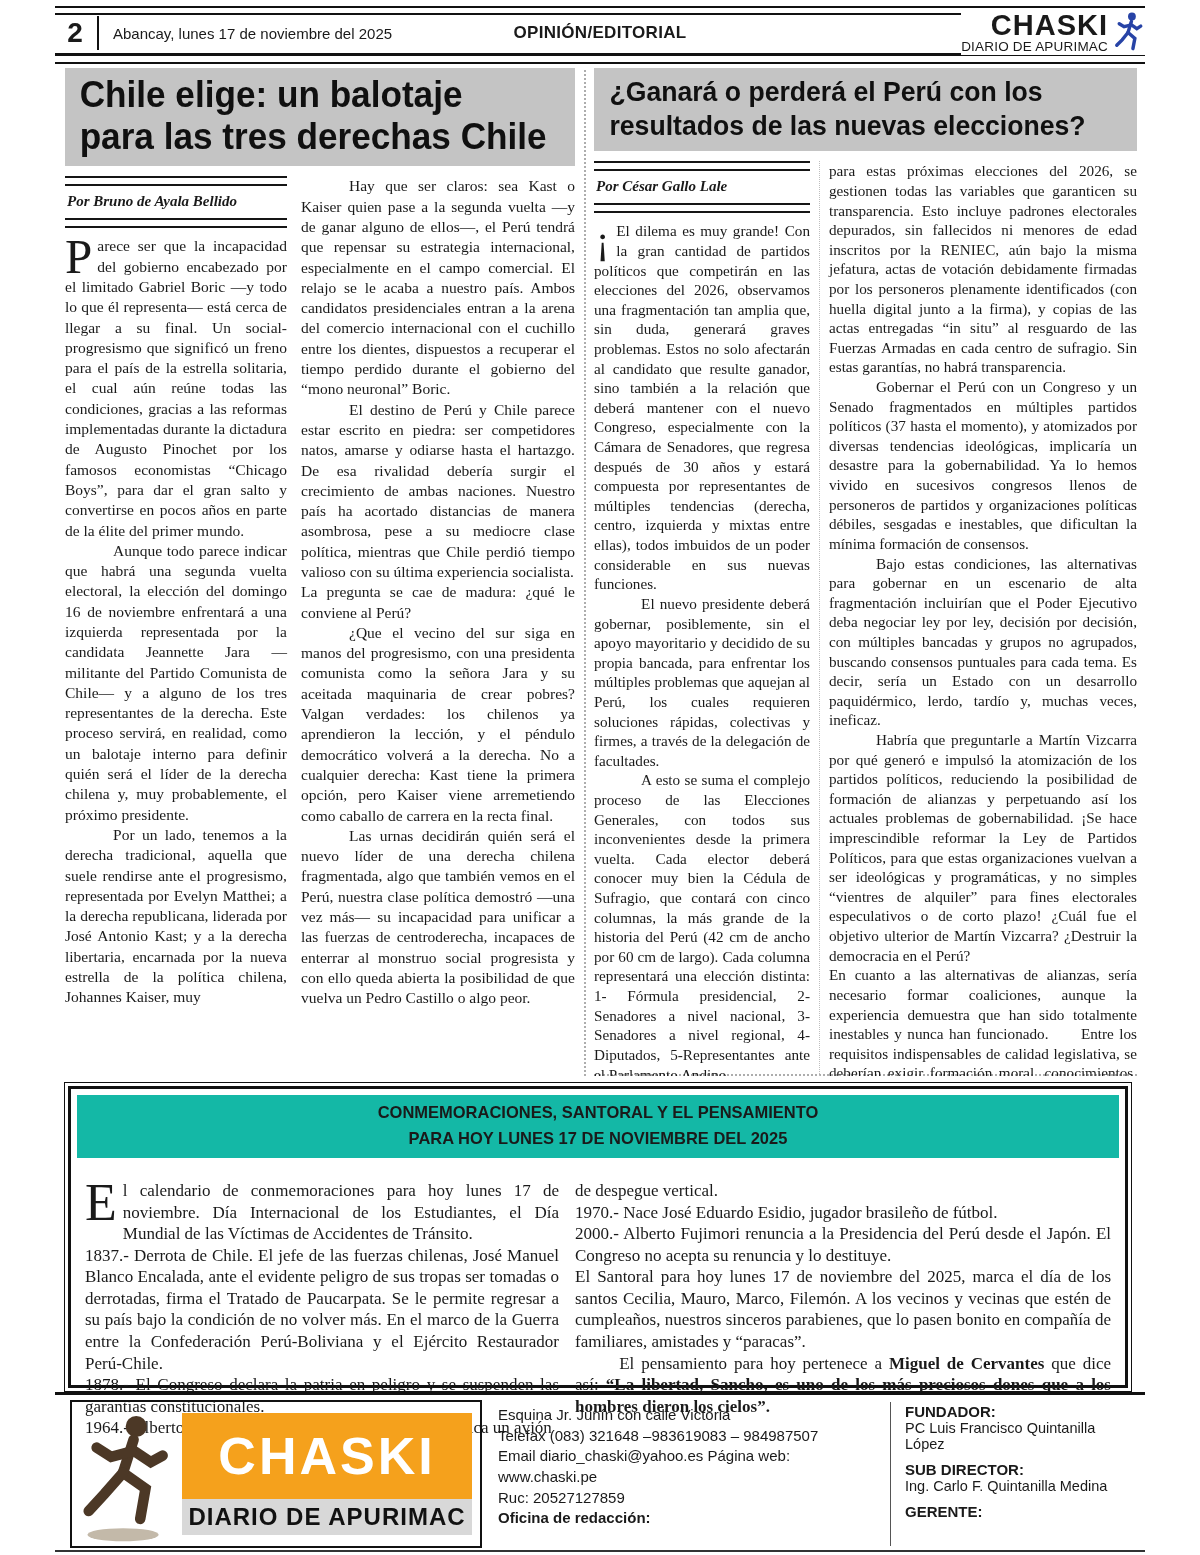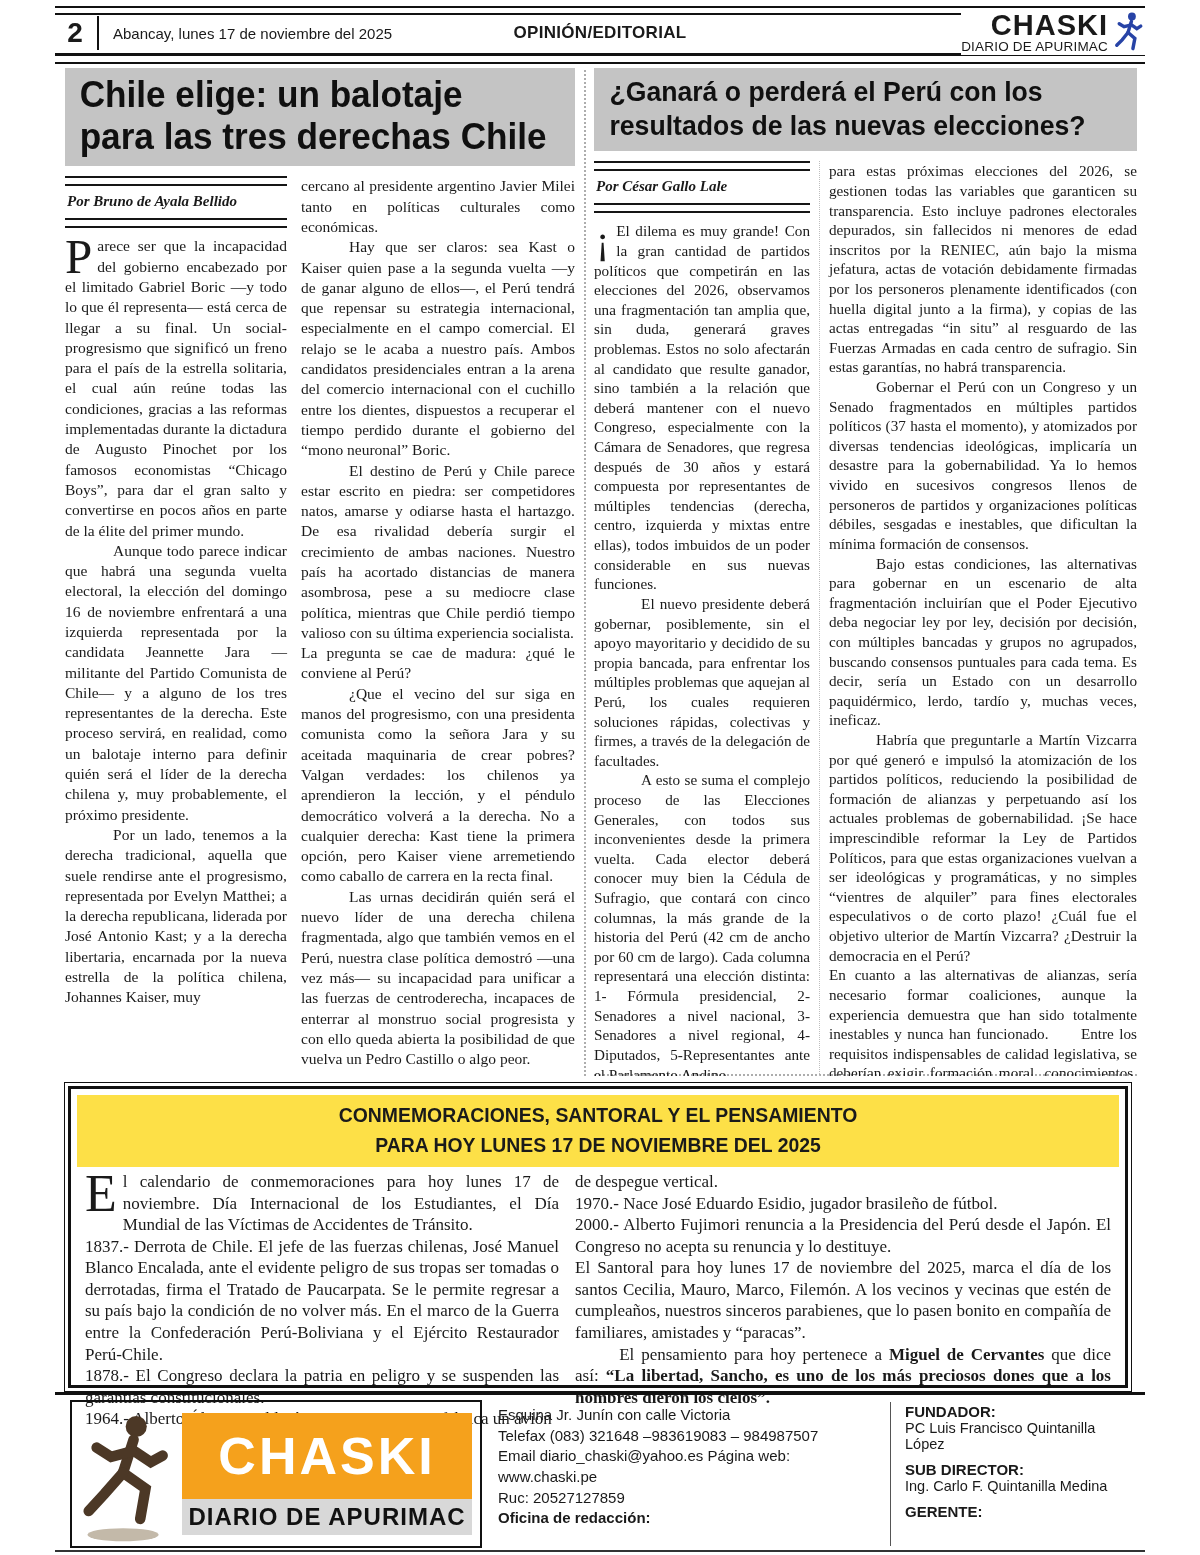--- a/index.html
+++ b/index.html
@@ -45,22 +45,22 @@
   .colC .body-p,.colD .body-p{font-size:15.2px;line-height:1.29;}
   .indent{text-indent:3.1em;}
   .dropcap{float:left;font-weight:normal;}
   .dc-p{font-size:49px;line-height:38px;padding:2px 5px 0 0;}
   .dc-ex{font-size:40px;line-height:33px;padding:3px 7px 0 2px;}
   .dc-e{font-size:52px;line-height:42px;padding:2px 6px 0 0;}
 
   
   .conmem{position:absolute;left:68px;top:1086px;width:1060px;height:302px;border:3px solid #111;
           outline:1px solid #111;outline-offset:3px;box-sizing:border-box;background:#fff;}
-  .conmem-title{background:#fde047;margin:6px 6px 2px;padding:5px 0 7px;text-align:center;
-                font-family:"Liberation Sans",sans-serif;font-weight:bold;font-size:20px;line-height:1.5;}
+  .conmem-title{background:#14b8a6;margin:6px 6px 20px;padding:5px 0 7px;text-align:center;
+                font-family:"Liberation Sans",sans-serif;font-weight:bold;font-size:17px;line-height:1.5;}
   .conmem-title div{transform:scaleX(.97);transform-origin:center;}
   .conmem-body{display:flex;padding:2px 14px 0;gap:16px;}
   .c1{width:474px;}
   .c2{flex:1;}
   .cp{font-size:17px;line-height:1.27;text-align:justify;margin:0;}
   .thought{text-indent:2.6em;}
   .b{font-weight:bold;}
 
   
   .footer-rule{position:absolute;left:55px;right:55px;top:1392px;height:3px;background:#111;}
@@ -124,21 +124,20 @@
       <div class="cols">
         <div class="colA">
           <div class="double-rule"></div>
           <div class="byline">Por Bruno de Ayala Bellido</div>
           <div class="double-rule"></div>
           <p class="body-p" style="margin-top:8px;"><span class="dropcap dc-p">P</span><span>arece ser que la incapacidad del gobierno encabezado por el limitado Gabriel Boric —y todo lo que él representa— está cerca de llegar a su final. Un social-progresismo que significó un freno para el país de la estrella solitaria, el cual aún reúne todas las condiciones, gracias a las reformas implementadas durante la dictadura de Augusto Pinochet por los famosos economistas “Chicago Boys”, para dar el gran salto y convertirse en pocos años en parte de la élite del primer mundo.</span></p>
           <p class="body-p indent">Aunque todo parece indicar que habrá una segunda vuelta electoral, la elección del domingo 16 de noviembre enfrentará a una izquierda representada por la candidata Jeannette Jara —militante del Partido Comunista de Chile— y a alguno de los tres representantes de la derecha. Este proceso servirá, en realidad, como un balotaje interno para definir quién será el líder de la derecha chilena y, muy probablemente, el próximo presidente.</p>
           <p class="body-p indent">Por un lado, tenemos a la derecha tradicional, aquella que suele rendirse ante el progresismo, representada por Evelyn Matthei; a la derecha republicana, liderada por José Antonio Kast; y a la derecha libertaria, encarnada por la nueva estrella de la política chilena, Johannes Kaiser, muy</p>
         </div>
         <div class="colB">
-          <p class="body-p">cercano al presidente argentino Javier Milei tanto en políticas culturales como económicas.</p>
           <p class="body-p indent">Hay que ser claros: sea Kast o Kaiser quien pase a la segunda vuelta —y de ganar alguno de ellos—, el Perú tendrá que repensar su estrategia internacional, especialmente en el campo comercial. El relajo se le acaba a nuestro país. Ambos candidatos presidenciales entran a la arena del comercio internacional con el cuchillo entre los dientes, dispuestos a recuperar el tiempo perdido durante el gobierno del “mono neuronal” Boric.</p>
           <p class="body-p indent">El destino de Perú y Chile parece estar escrito en piedra: ser competidores natos, amarse y odiarse hasta el hartazgo. De esa rivalidad debería surgir el crecimiento de ambas naciones. Nuestro país ha acortado distancias de manera asombrosa, pese a su mediocre clase política, mientras que Chile perdió tiempo valioso con su última experiencia socialista.</p>
           <p class="body-p">La pregunta se cae de madura: ¿qué le conviene al Perú?</p>
           <p class="body-p indent">¿Que el vecino del sur siga en manos del progresismo, con una presidenta comunista como la señora Jara y su aceitada maquinaria de crear pobres? Valgan verdades: los chilenos ya aprendieron la lección, y el péndulo democrático volverá a la derecha. No a cualquier derecha: Kast tiene la primera opción, pero Kaiser viene arremetiendo como caballo de carrera en la recta final.</p>
           <p class="body-p indent">Las urnas decidirán quién será el nuevo líder de una derecha chilena fragmentada, algo que también vemos en el Perú, nuestra clase política demostró —una vez más— su incapacidad para unificar a las fuerzas de centroderecha, incapaces de enterrar al monstruo social progresista y con ello queda abierta la posibilidad de que vuelva un Pedro Castillo o algo peor.</p>
         </div>
       </div>
     </article>
 
     <div class="vdot"></div>

